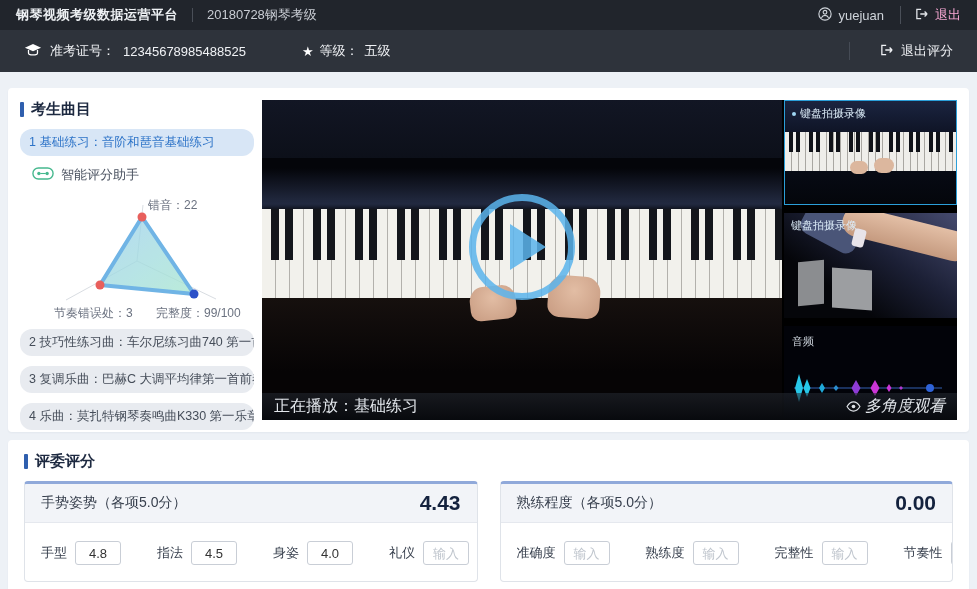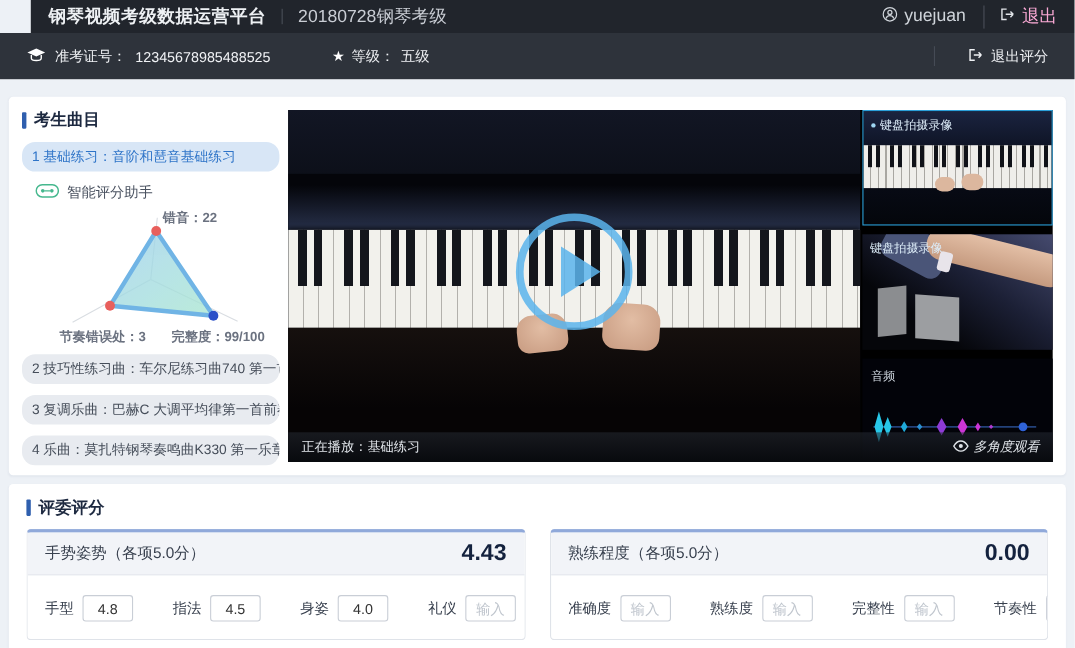--- a/index.html
+++ b/index.html
@@ -1,20 +1,20 @@
 <!DOCTYPE html>
 <html><head>
 <meta charset="utf-8">
 <style>
   * { margin:0; padding:0; box-sizing:border-box; }
   html,body { width:977px; height:589px; overflow:hidden; }
   body { background:#edf1f6; font-family:"Liberation Sans","DejaVu Sans",sans-serif; color:#333; }
 
   
-  .topbar { height:30px; background:#21252c; display:flex; align-items:center; padding:0 16px; color:#eef1f4; font-size:16px;margin-left:28px; }
+  .topbar { height:30px; background:#21252c; display:flex; align-items:center; padding:0 16px; color:#eef1f4; font-size:13px; }
   .topbar .title { font-weight:bold; letter-spacing:.5px; }
   .topbar .vdiv { width:1px; height:14px; background:#4a4f58; margin:0 14px; }
   .topbar .session { color:#c9cdd4; }
   .topbar .right { margin-left:auto; display:flex; align-items:center; gap:8px; }
   .topbar .user { display:flex; align-items:center; gap:6px; color:#cfd4da; }
   .topbar .logout { display:flex; align-items:center; gap:6px; color:#f9a8d4; cursor:pointer; padding-left:14px; border-left:1px solid #4a4f58; margin-left:8px; }
 
   .subbar { height:42px; background:#2e333b; display:flex; align-items:center; padding:0 24px; color:#f0f2f5; font-size:13px; }
   .subbar .grp { display:flex; align-items:center; gap:8px; }
   .subbar .lvl { margin-left:56px; display:flex; align-items:center; gap:6px; }
@@ -26,41 +26,41 @@
 
   .left-col { width:234px; flex-shrink:0; margin-right:8px; }
   .sec-title { display:flex; align-items:center; gap:7px; font-size:15px; font-weight:bold; color:#1d2940; }
   .sec-title .bar { width:4px; height:15px; background:#2f5fae; border-radius:1px; }
 
   .pl-item { margin-top:10px; padding:6px 9px; border-radius:12px; background:#e8ebf0; color:#454d59; font-size:12.5px; line-height:15px; cursor:pointer; white-space:nowrap; overflow:hidden; }
   .pl-item.active { background:#d8e6f6; color:#2e74c8; }
 
   .assistant { margin:10px 0 0 12px; display:flex; align-items:center; gap:7px; font-size:13px; color:#4a5260; }
 
-  .radar-box { position:relative; height:124px; margin-top:4px;font-weight:bold; }
+  .radar-box { position:relative; height:124px; margin-top:11px; }
   .radar-box svg { position:absolute; left:4px; top:8px; }
   .radar-lab { position:absolute; font-size:12px; color:#6b7280; white-space:nowrap; }
   .radar-lab.t { left:128px; top:2px; }
   .radar-lab.bl { left:34px; top:110px; }
   .radar-lab.br { left:136px; top:110px; }
 
   
   .video-wrap { flex:1; position:relative; background:#000; display:flex; height:320px; }
   .main-video { flex:1; position:relative; overflow:hidden; background:linear-gradient(180deg,#121624 0%,#0a0d15 26%,#07080d 100%); cursor:pointer; }
   .keys-white { position:absolute; left:0; right:0; top:34%; height:28%; background:repeating-linear-gradient(90deg,#f2f1ec 0px,#f2f1ec 13px,#b3b1ac 13px,#b3b1ac 14px); box-shadow:0 -2px 4px rgba(0,0,0,.6); }
   .keys-black { position:absolute; left:0; right:0; top:34%; height:16%; background:repeating-linear-gradient(90deg,transparent 0 9px,#14161c 9px 17px,transparent 17px 23px,#14161c 23px 31px,transparent 31px 42px); }
   .piano-top { position:absolute; left:0; right:0; top:18%; height:16%; background:linear-gradient(180deg,#04050a 20%,#232b42 90%); }
   .below-keys { position:absolute; left:0; right:0; top:62%; bottom:0; background:linear-gradient(180deg,#16100e,#060405 60%); }
   .hand { position:absolute; background:radial-gradient(ellipse at 50% 35%, #e2bda4, #c79a80); }
   .hand.l { left:40%; top:58%; width:46px; height:34px; border-radius:14px 14px 10px 10px; transform:rotate(-6deg); }
   .hand.r { left:55%; top:55%; width:52px; height:42px; border-radius:16px 16px 12px 12px; transform:rotate(4deg); }
   .play-ring { position:absolute; left:50%; top:46%; transform:translate(-50%,-50%); width:106px; height:106px; border:7px solid rgba(90,180,236,.85); border-radius:50%; display:flex; align-items:center; justify-content:center; }
   .play-tri { width:0; height:0; border-left:36px solid rgba(90,180,236,.85); border-top:23px solid transparent; border-bottom:23px solid transparent; margin-left:12px; }
 
-  .bottom-bar { position:absolute; left:0; right:0; bottom:0; height:27px; background:linear-gradient(180deg,rgba(38,43,52,.55),rgba(8,10,14,.95)); display:flex; align-items:center; justify-content:space-between; padding:0 12px; font-size:12px; color:#e2e6eb; z-index:5; }
+  .bottom-bar { position:absolute; left:0; right:0; bottom:0; height:27px; background:linear-gradient(180deg,rgba(38,43,52,.55),rgba(8,10,14,.95)); display:flex; align-items:center; justify-content:space-between; padding:0 12px; font-size:16px; color:#e2e6eb; z-index:5; }
   .multi-angle { display:flex; align-items:center; gap:4px; cursor:pointer;font-style:italic; }
 
   .side-col { width:173px; flex-shrink:0; display:flex; flex-direction:column; gap:8px; margin-left:2px; }
   .thumb { position:relative; overflow:hidden; background:#000; cursor:pointer; }
   .thumb.t1 { height:105px; border:1px solid #2b9fd9; background:linear-gradient(180deg,#1b2440 0%,#0a0e1c 42%,#04060b 100%); }
   .thumb.t2 { height:105px; background:linear-gradient(215deg,#454a6e 0%,#1c2036 40%,#05060a 72%); }
   .thumb-label { position:absolute; top:5px; left:7px; font-size:11px; color:#dcecf8; display:flex; align-items:center; gap:4px; z-index:4; }
   .live-dot { width:4px; height:4px; border-radius:50%; background:#9fd6f2; }
   .mini-white { position:absolute; left:0; right:0; top:30%; height:38%; background:repeating-linear-gradient(90deg,#efeeea 0 6px,#a9a7a2 6px 7px); }
   .mini-black { position:absolute; left:0; right:0; top:30%; height:20%; background:repeating-linear-gradient(90deg,transparent 0 4px,#101218 4px 8px,transparent 8px 11px,#101218 11px 15px,transparent 15px 20px); }

